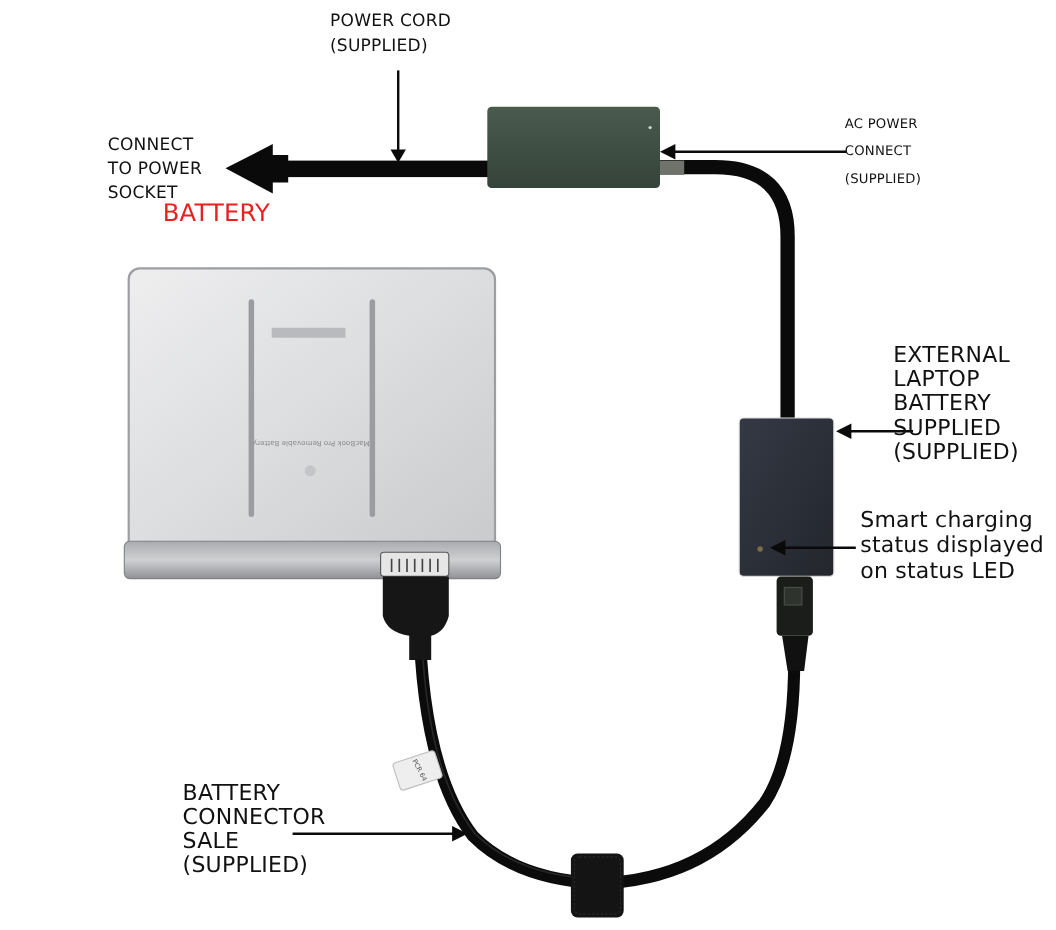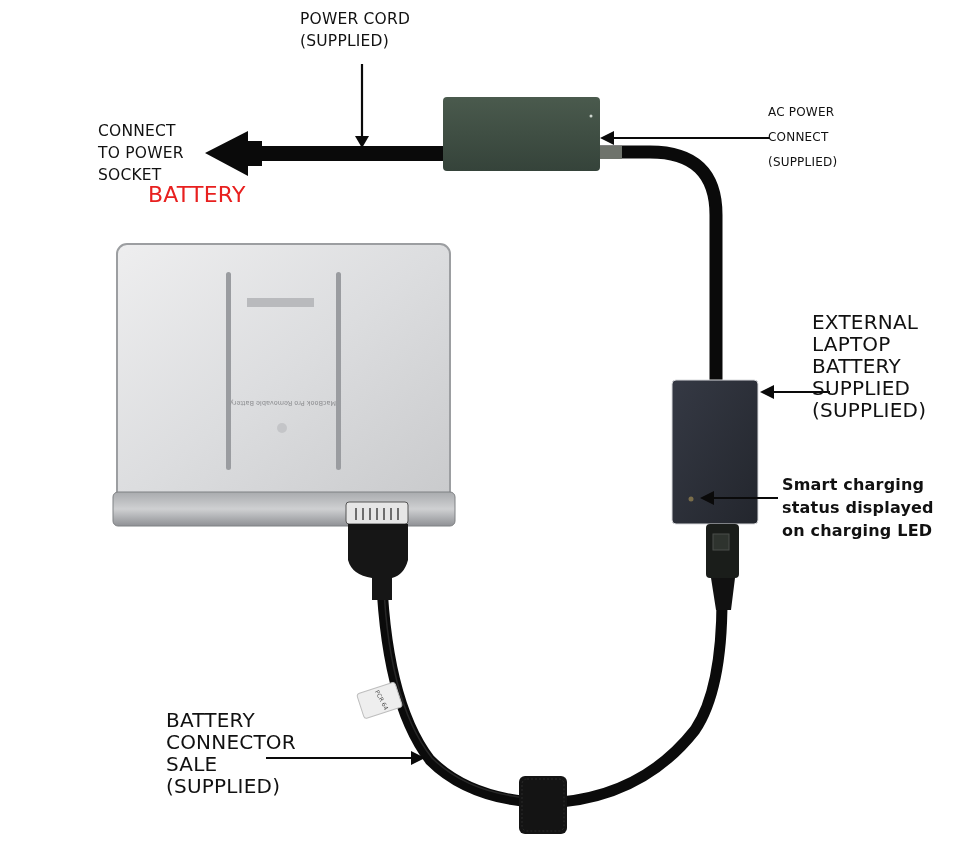--- a/index.html
+++ b/index.html
@@ -132,24 +132,24 @@
   </div>
 
   <div class="label sm" style="left:812px; top:311px; width:108px;">
     <span>EXTERNAL</span>
     <span>LAPTOP</span>
     <span>BATTERY</span>
     <span>SUPPLIED</span>
     <span>(SUPPLIED)</span>
   </div>
 
-  <div class="label left" style="left:782px; top:473px; width:160px; font-size:16px; line-height:23px;font-weight:bold;">
+  <div class="label left" style="left:782px; top:461px; width:160px; font-size:20px; line-height:23px;">
     <span>Smart charging</span>
     <span>status displayed</span>
-    <span>on charging LED</span>
+    <span>on status LED</span>
   </div>
 
   <div class="label sm" style="left:166px; top:709px; width:118px;">
     <span>BATTERY</span>
     <span>CONNECTOR</span>
     <span>SALE</span>
     <span>(SUPPLIED)</span>
   </div>
 
 </div>

